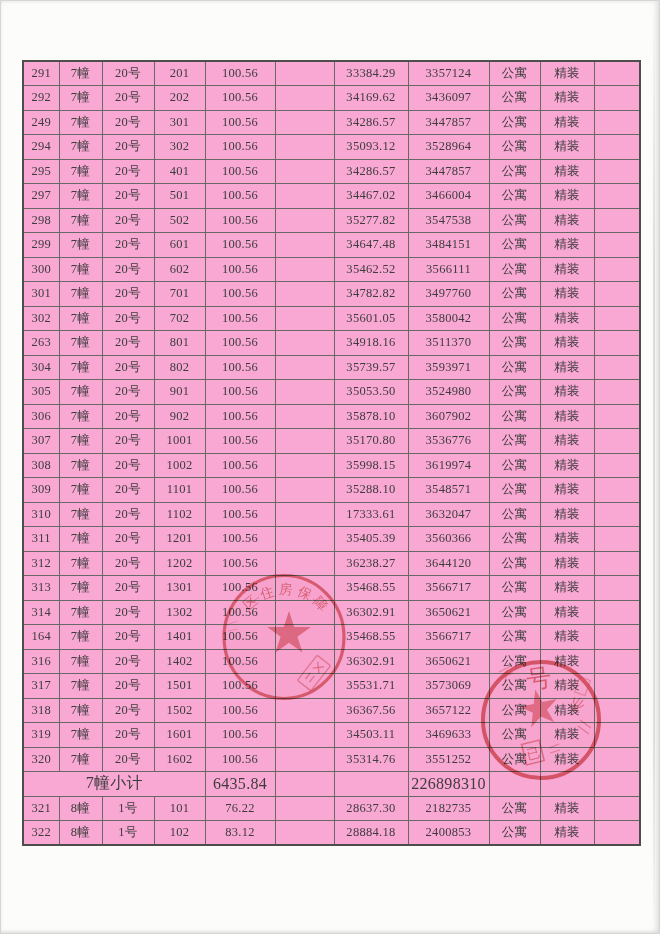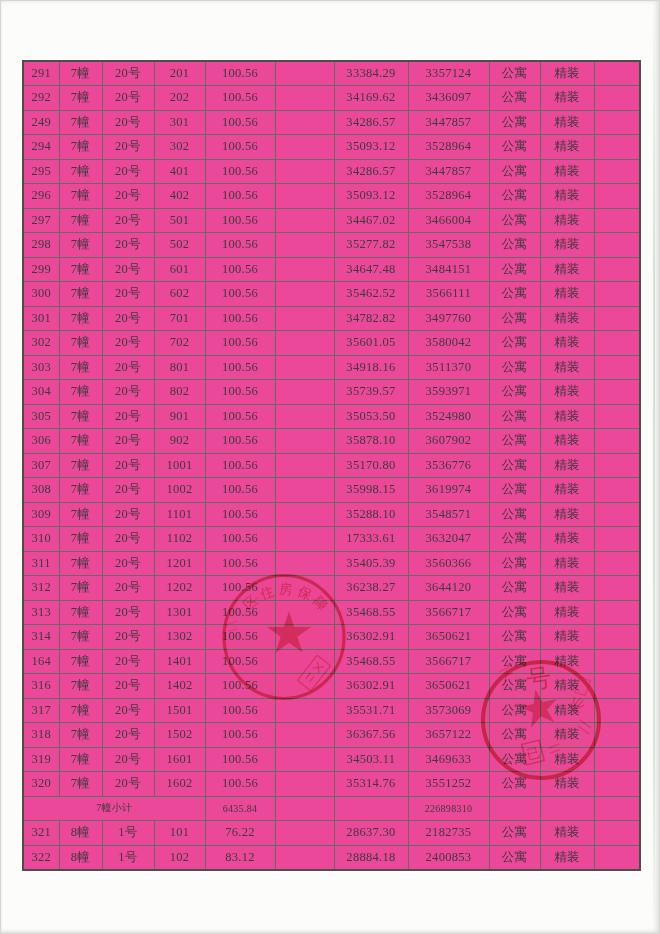--- a/index.html
+++ b/index.html
@@ -16,36 +16,36 @@
     overflow: hidden;
   }
 
   table.price-table {
     position: absolute;
     left: 21px;
     top: 59px;
     width: 617px;
     border-collapse: collapse;
     table-layout: fixed;
-    background: #ec4899;
+    background: #f9a8d4;
   }
   .price-table td {
     border: 1px solid #686867;
     height: 24.5px;
     text-align: center;
     vertical-align: middle;
     font-size: 12.5px;
     color: #3c3c3c;
     letter-spacing: .3px;
     overflow: hidden;
     white-space: nowrap;
     padding: 0 1px;
   }
   .price-table { border: 2px solid #4d4d4c; }
-  .price-table tr.subtotal-row td { font-size: 10px; }
+  .price-table tr.subtotal-row td { font-size: 16px; }
 
   
   .stamp {
     position: absolute;
     mix-blend-mode: multiply;
     opacity: .82;
     pointer-events: none;
   }
   .stamp svg { display: block; filter: blur(.35px); }
   .stamp text { font-family: "Liberation Serif", "DejaVu Serif", serif; }
@@ -137,33 +137,20 @@
           <td>401</td>
           <td>100.56</td>
           <td></td>
           <td>34286.57</td>
           <td>3447857</td>
           <td>公寓</td>
           <td>精装</td>
           <td></td>
         </tr>
         <tr>
-          <td>296</td>
-          <td>7幢</td>
-          <td>20号</td>
-          <td>402</td>
-          <td>100.56</td>
-          <td></td>
-          <td>35093.12</td>
-          <td>3528964</td>
-          <td>公寓</td>
-          <td>精装</td>
-          <td></td>
-        </tr>
-        <tr>
           <td>297</td>
           <td>7幢</td>
           <td>20号</td>
           <td>501</td>
           <td>100.56</td>
           <td></td>
           <td>34467.02</td>
           <td>3466004</td>
           <td>公寓</td>
           <td>精装</td>
@@ -228,21 +215,21 @@
           <td>702</td>
           <td>100.56</td>
           <td></td>
           <td>35601.05</td>
           <td>3580042</td>
           <td>公寓</td>
           <td>精装</td>
           <td></td>
         </tr>
         <tr>
-          <td>303</td>
+          <td>263</td>
           <td>7幢</td>
           <td>20号</td>
           <td>801</td>
           <td>100.56</td>
           <td></td>
           <td>34918.16</td>
           <td>3511370</td>
           <td>公寓</td>
           <td>精装</td>
           <td></td>

